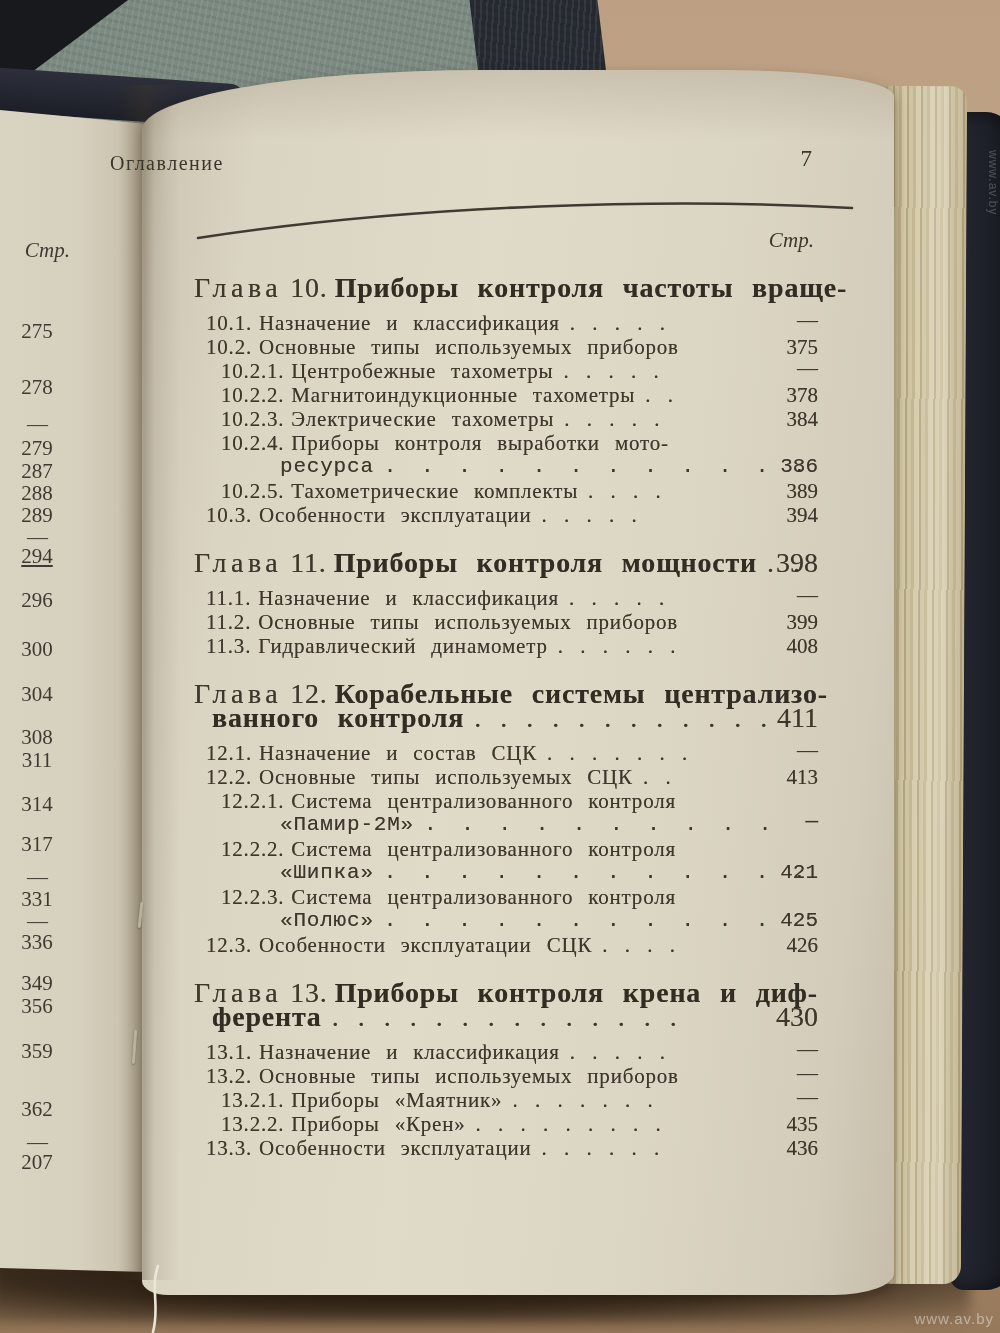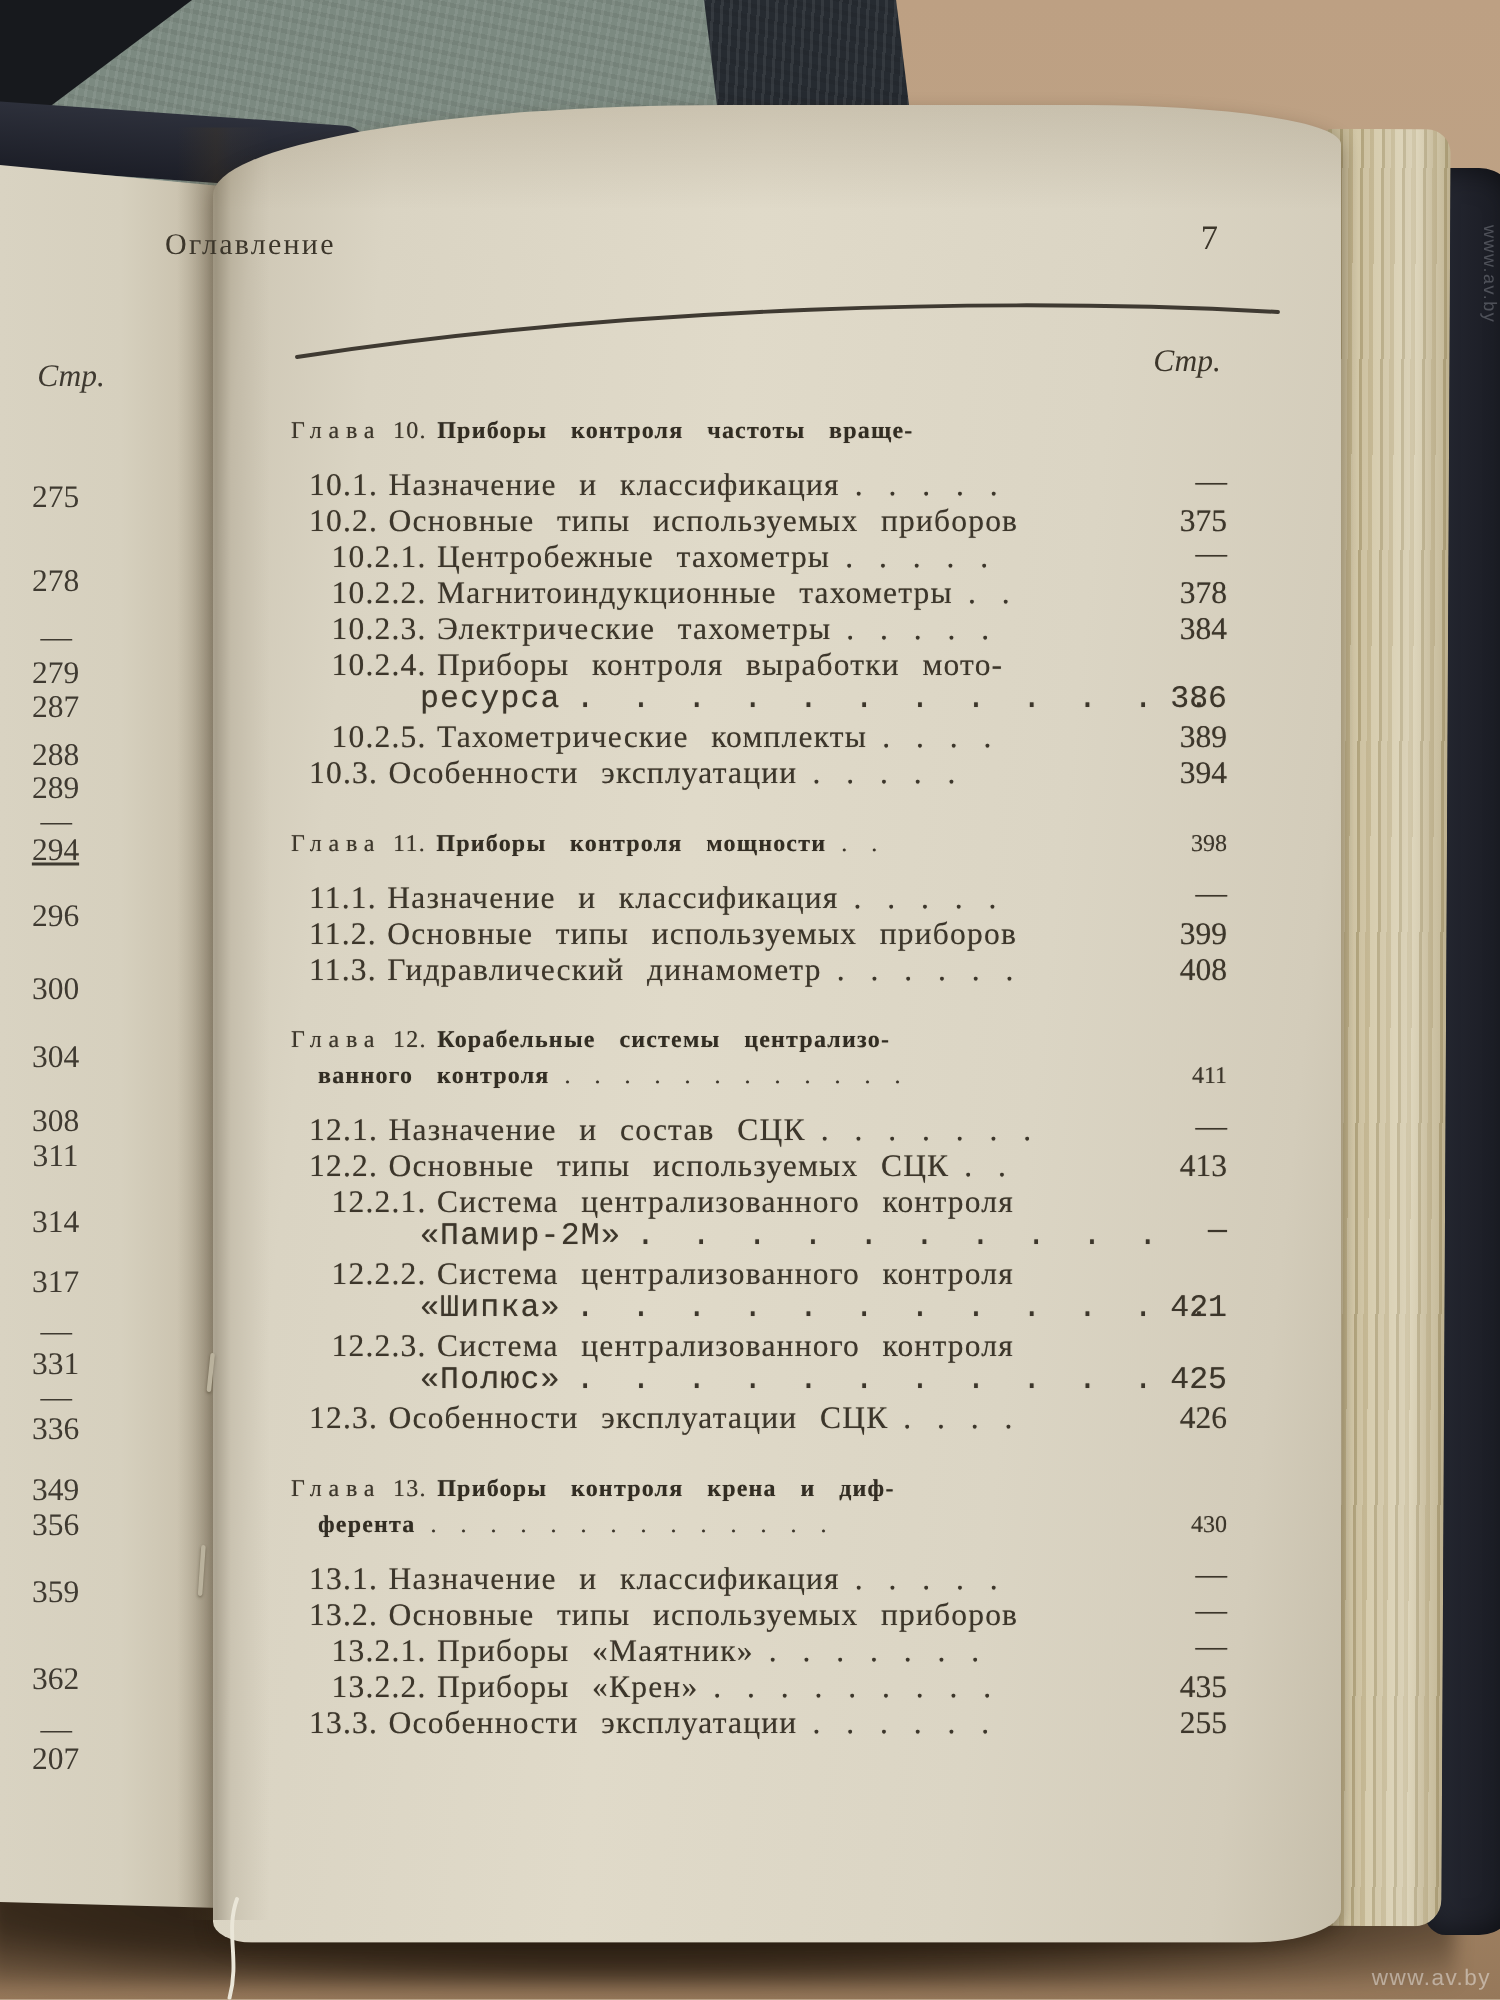--- a/index.html
+++ b/index.html
@@ -78,21 +78,21 @@
     text-shadow:0 0 0.5px rgba(64,54,40,0.55); }
   .row { position:relative; line-height:24px; min-height:24px; padding-right:64px;
     white-space:nowrap; letter-spacing:0.8px; word-spacing:9px; }
   .row .page { position:absolute; right:0; top:0; width:60px; text-align:right;
     letter-spacing:0; word-spacing:0; }
   .row.sp-lg { margin-top:24px; }
   .row.sp-sm { margin-top:11px; }
   .row.ch .label { letter-spacing:4.5px; margin-right:8px; }
   .row .num { margin-right:7px; }
   .row .bold { font-weight:bold; color:#322d23; }
-  .row.ch, .row.ch2 { font-size:16px; word-spacing:11px; }
+  .row.ch, .row.ch2 { font-size:28px; word-spacing:11px; }
   .row.ch2 { padding-left:18px; }
   .row.s1 { padding-left:12px; }
   .row.s2 { padding-left:27px; }
   .row.s2c { padding-left:86px;font-family:Liberation Mono, monospace; }
   .row .dots { margin-left:10px; letter-spacing:3px; word-spacing:6px; }
   .row .page.is-dash { transform:translateY(-3px); }
 
   
   .stitch { position:absolute; background:#bab29d; border-radius:2px;
     box-shadow:0 1px 2px rgba(60,50,30,0.45); }
@@ -123,21 +123,21 @@
   <div class="fore-edge"></div>
 
   <div class="page-left">
     <div class="lp-header">Стр.</div>
     <div class="lp-numbers" id="left-numbers">
         <div class="lp-num" style="margin-top: 0px;">275</div>
         <div class="lp-num" style="margin-top: 34px;">278</div>
         <div class="lp-num dash" style="margin-top: 20px;">—</div>
         <div class="lp-num" style="margin-top: 5px;">279</div>
         <div class="lp-num" style="margin-top: 1px;">287</div>
-        <div class="lp-num" style="margin-top: 10px;">288</div>
+        <div class="lp-num" style="margin-top: 0px;">288</div>
         <div class="lp-num" style="margin-top: 0px;">289</div>
         <div class="lp-num dash" style="margin-top: 5px;">—</div>
         <div class="lp-num" style="margin-top: 0px; text-decoration: underline;">294</div>
         <div class="lp-num" style="margin-top: 22px;">296</div>
         <div class="lp-num" style="margin-top: 27px;">300</div>
         <div class="lp-num" style="margin-top: 23px;">304</div>
         <div class="lp-num" style="margin-top: 21px;">308</div>
         <div class="lp-num" style="margin-top: 1px;">311</div>
         <div class="lp-num" style="margin-top: 22px;">314</div>
         <div class="lp-num" style="margin-top: 18px;">317</div>
@@ -189,21 +189,21 @@
         <div class="row s2c"><span class="text">«Шипка»</span><span class="dots">. . . . . . . . . . . .</span><span class="page">421</span></div>
         <div class="row s2"><span class="num">12.2.3.</span><span class="text">Система централизованного контроля</span></div>
         <div class="row s2c"><span class="text">«Полюс»</span><span class="dots">. . . . . . . . . . .</span><span class="page">425</span></div>
         <div class="row s1"><span class="num">12.3.</span><span class="text">Особенности эксплуатации СЦК</span><span class="dots">. . . .</span><span class="page">426</span></div>
         <div class="row ch sp-lg"><span class="label">Глава</span><span class="num">13.</span><span class="bold">Приборы контроля крена и диф-</span></div>
         <div class="row ch2"><span class="bold">ферента</span><span class="dots">. . . . . . . . . . . . . .</span><span class="page">430</span></div>
         <div class="row s1 sp-sm"><span class="num">13.1.</span><span class="text">Назначение и классификация</span><span class="dots">. . . . .</span><span class="page is-dash">—</span></div>
         <div class="row s1"><span class="num">13.2.</span><span class="text">Основные типы используемых приборов</span><span class="page is-dash">—</span></div>
         <div class="row s2"><span class="num">13.2.1.</span><span class="text">Приборы «Маятник»</span><span class="dots">. . . . . . .</span><span class="page is-dash">—</span></div>
         <div class="row s2"><span class="num">13.2.2.</span><span class="text">Приборы «Крен»</span><span class="dots">. . . . . . . . .</span><span class="page">435</span></div>
-        <div class="row s1"><span class="num">13.3.</span><span class="text">Особенности эксплуатации</span><span class="dots">. . . . . .</span><span class="page">255</span></div>
+        <div class="row s1"><span class="num">13.3.</span><span class="text">Особенности эксплуатации</span><span class="dots">. . . . . .</span><span class="page">436</span></div>
       </div>
   </div>
 
   <div class="stitch stitch-1"></div>
   <div class="stitch stitch-2"></div>
   <svg class="thread" width="60" height="70" viewBox="0 0 60 70">
     <path d="M 30 2 C 22 24 32 42 25 68" fill="none" stroke="#eae6d8" stroke-width="2.6" stroke-linecap="round"></path>
   </svg>
 
   <div class="watermark">www.av.by</div>

